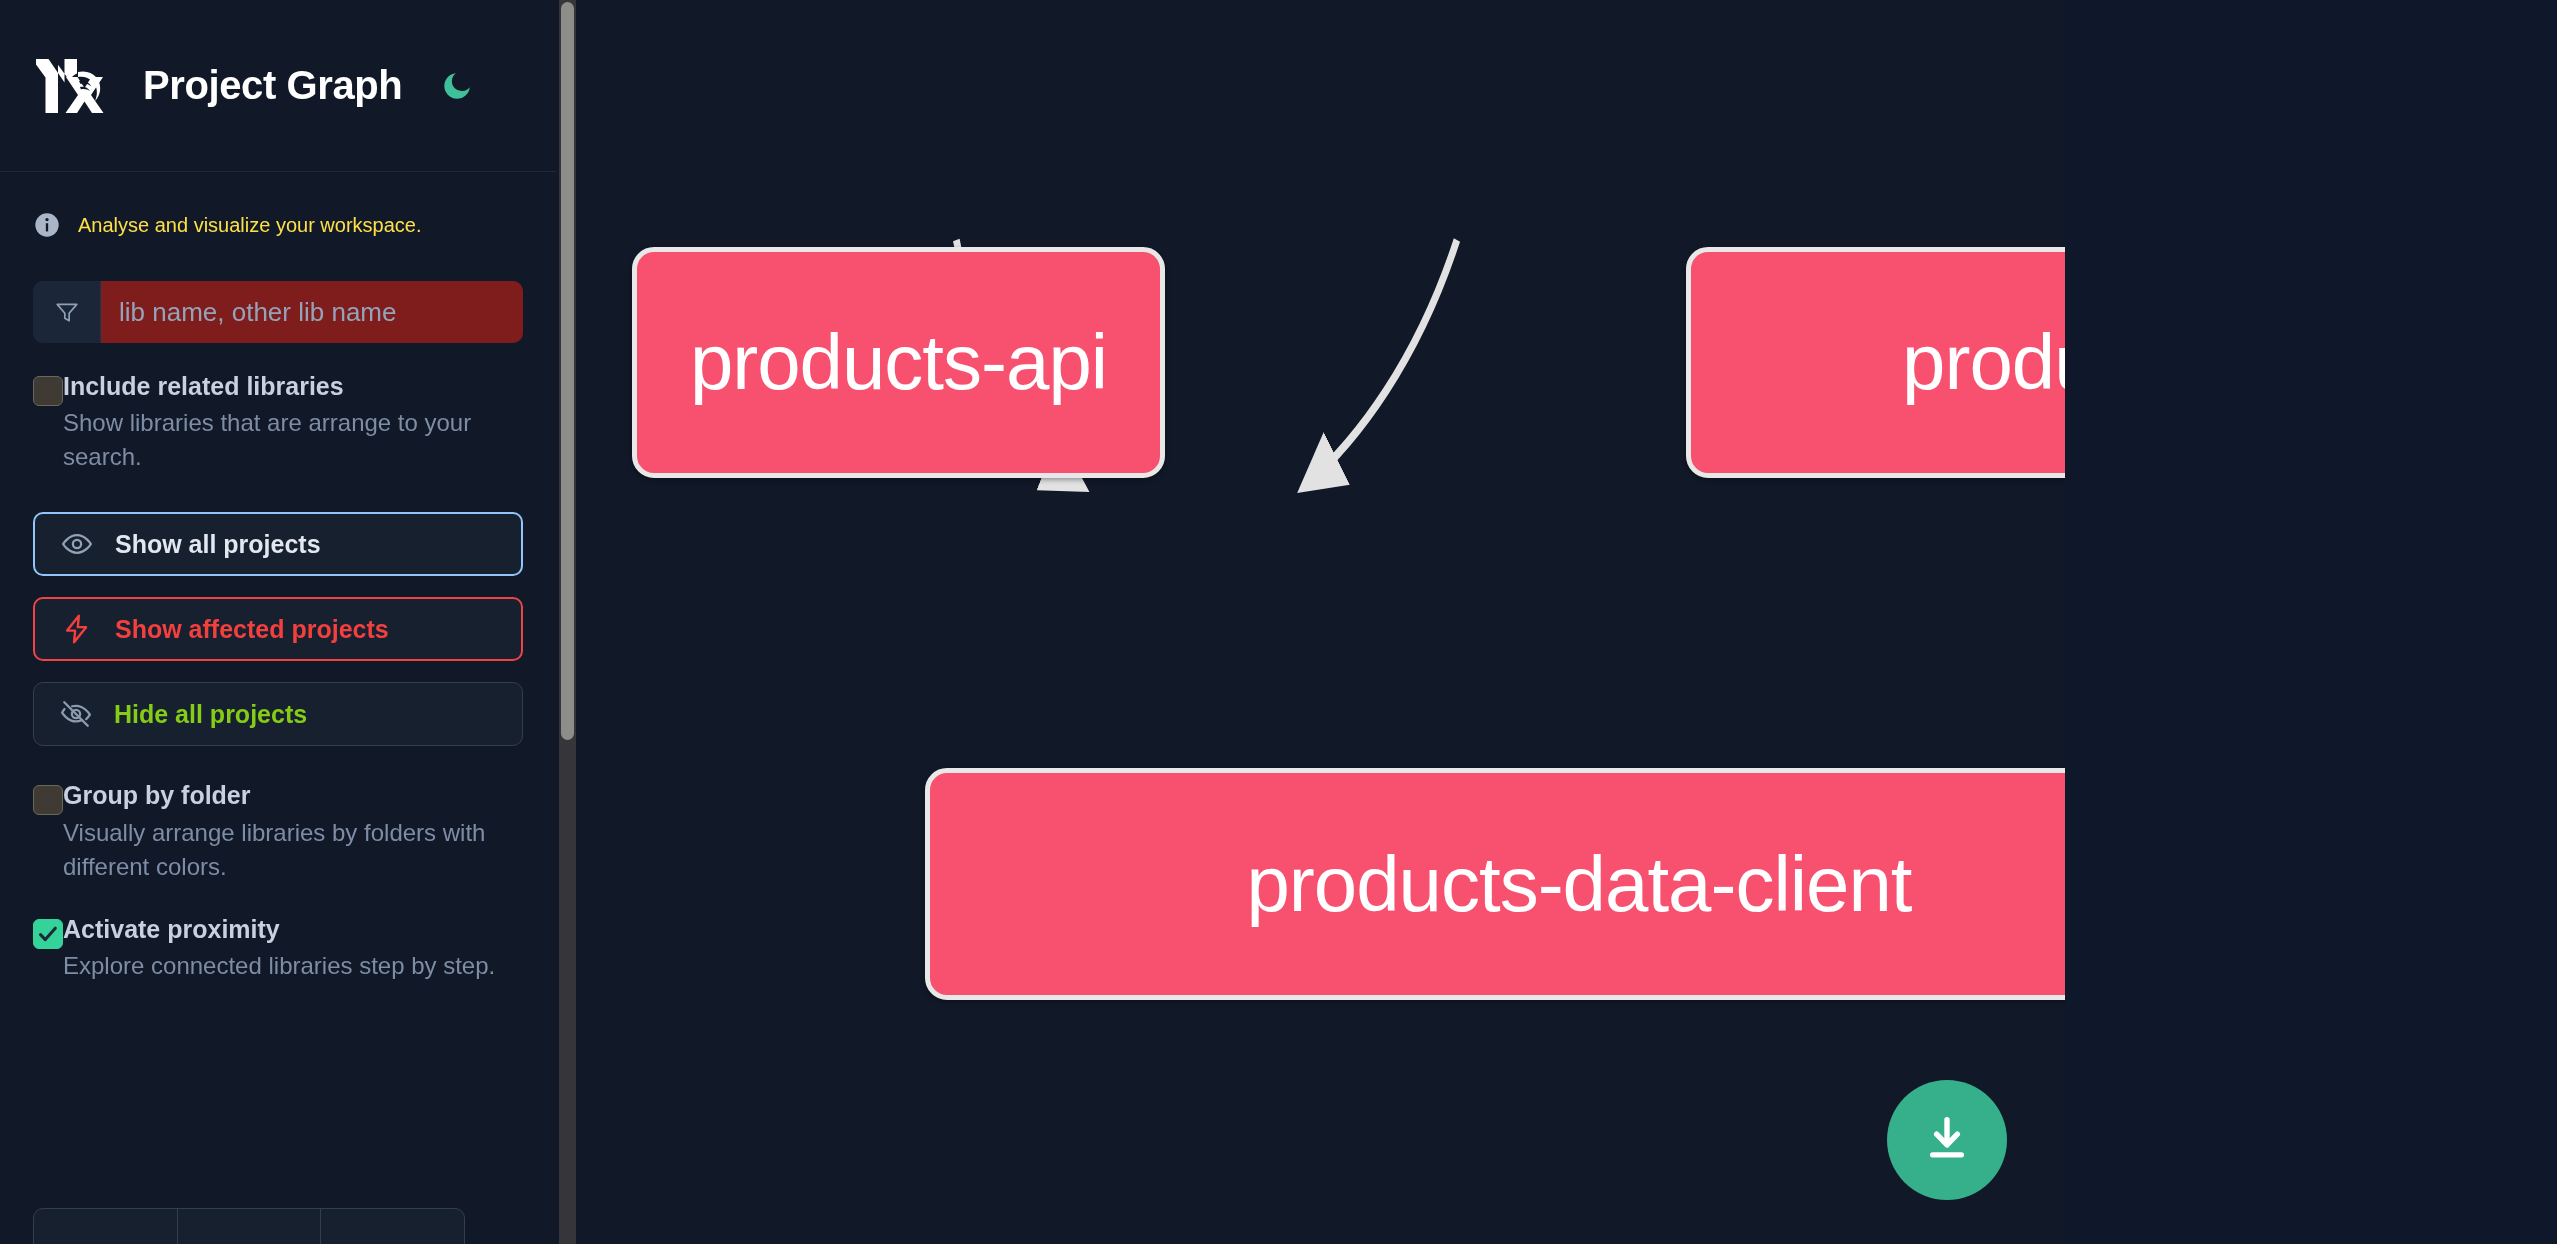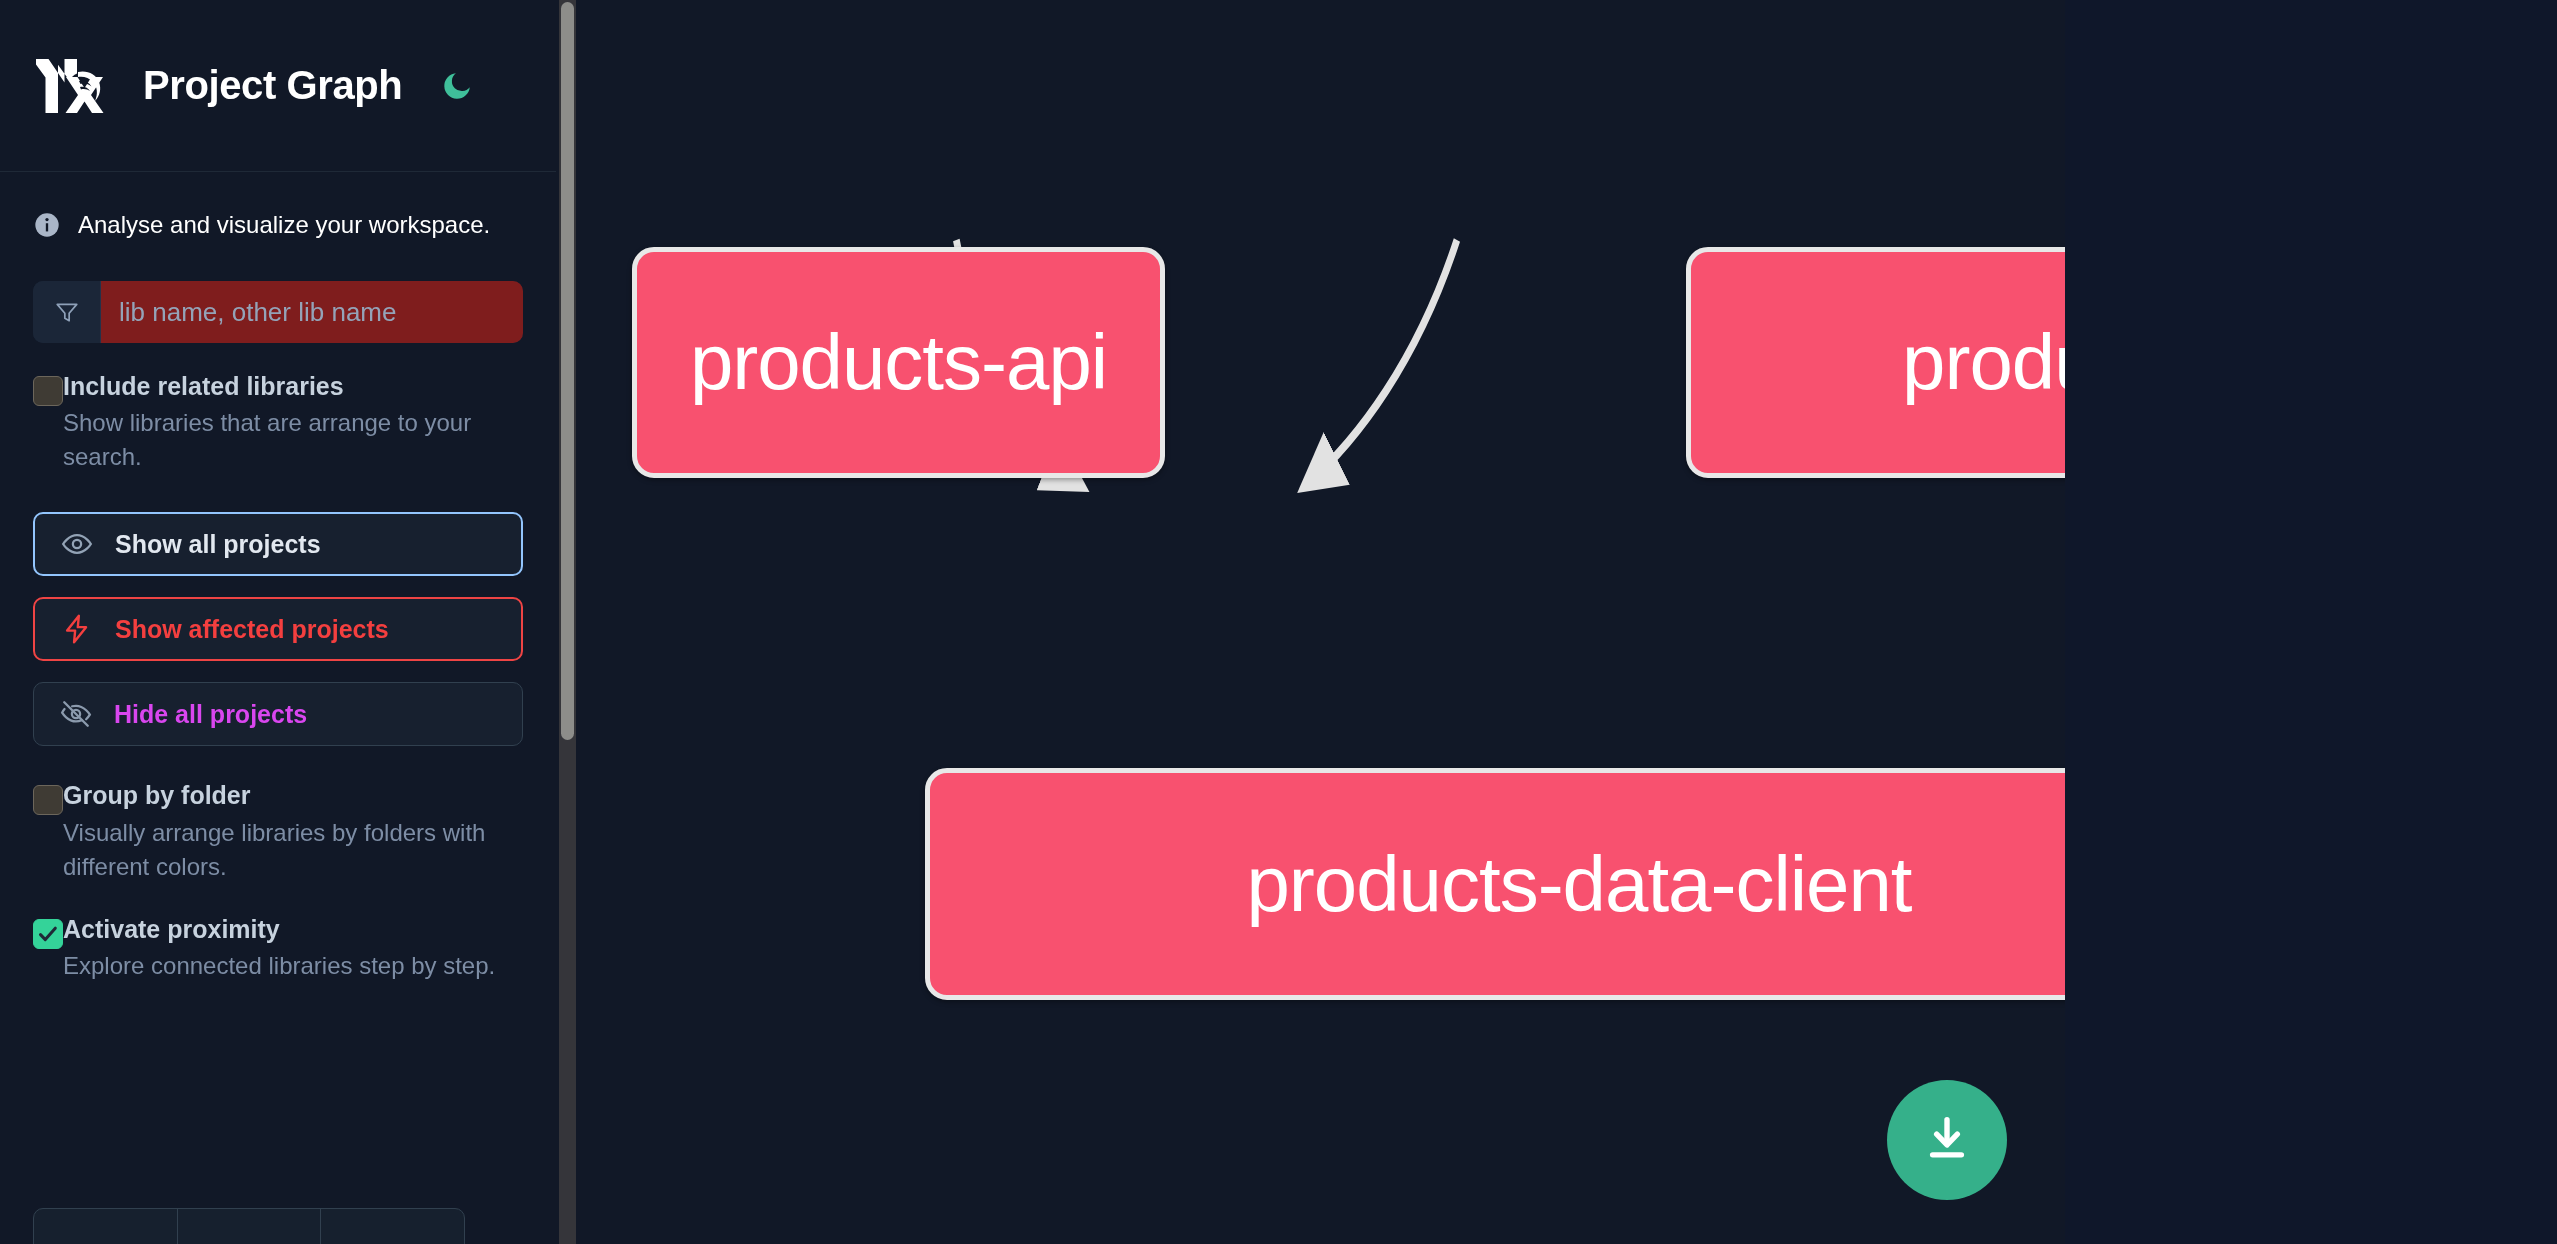--- a/index.html
+++ b/index.html
@@ -79,22 +79,22 @@
     padding: 0 33px;
     height: 64px;
     margin-top: 21px;
   }
   .info-icon {
     width: 28px; height: 28px;
     flex: 0 0 28px;
     display:block;
   }
   .sb-info-text {
-    font-size: 24px;
-    color: #ffffff;
+    font-size: 20px;
+    color: #fde047;
     white-space: nowrap;
   }
 
   
   .sb-search-wrap {
     padding: 0 33px;
     margin-top: 24px;
   }
   .search-box {
     display: flex;
@@ -177,21 +177,21 @@
     border-radius: 10px;
     background: #17202f;
     padding-left: 26px;
     margin-bottom: 21px;
     cursor: pointer;
     font-size: 25px;
     font-weight: 700;
   }
   .act-btn.primary { border: 2px solid #93c5fd; color: #e2e8f0; }
   .act-btn.danger  { border: 2px solid #ef4444; color: #f43f3f; }
-  .act-btn.muted   { border: 1px solid #31404f; color: #d946ef; }
+  .act-btn.muted   { border: 1px solid #31404f; color: #84cc16; }
   .btn-ico { width: 32px; height: 32px; flex:0 0 32px; display:block; }
 
   
   .sb-bottom-group {
     position: absolute;
     left: 33px;
     bottom: -22px;
     width: 432px;
     height: 58px;
     display: flex;

